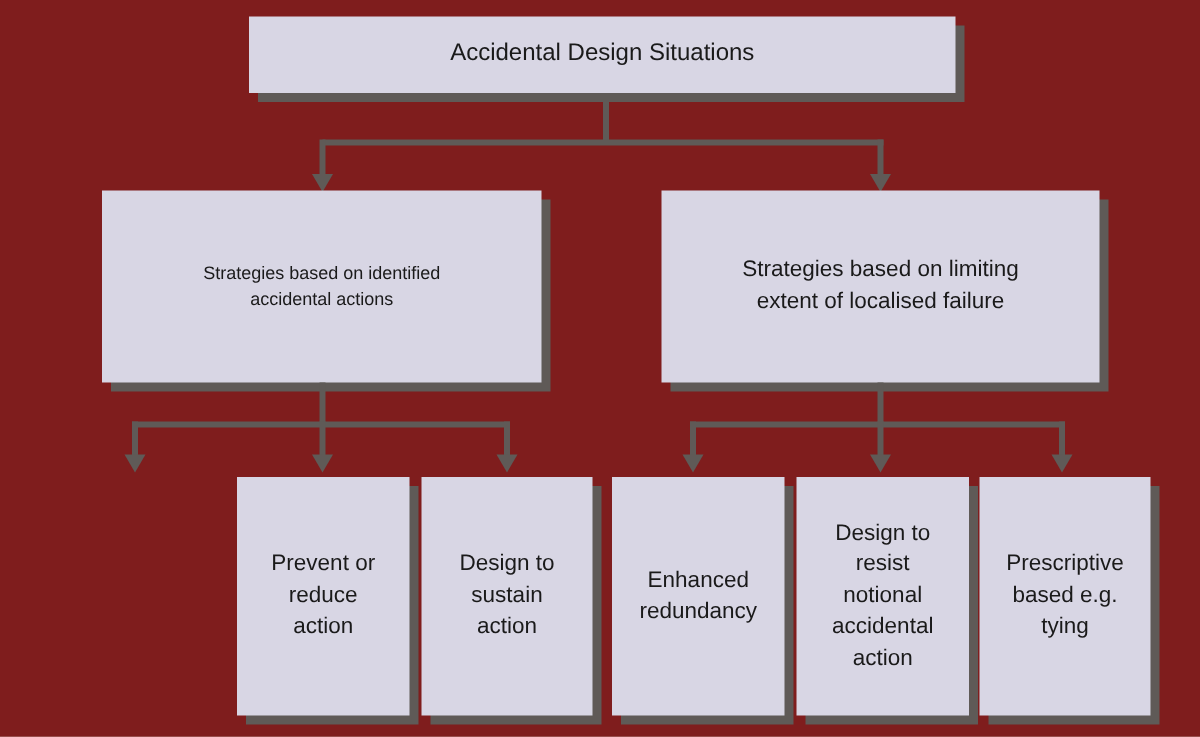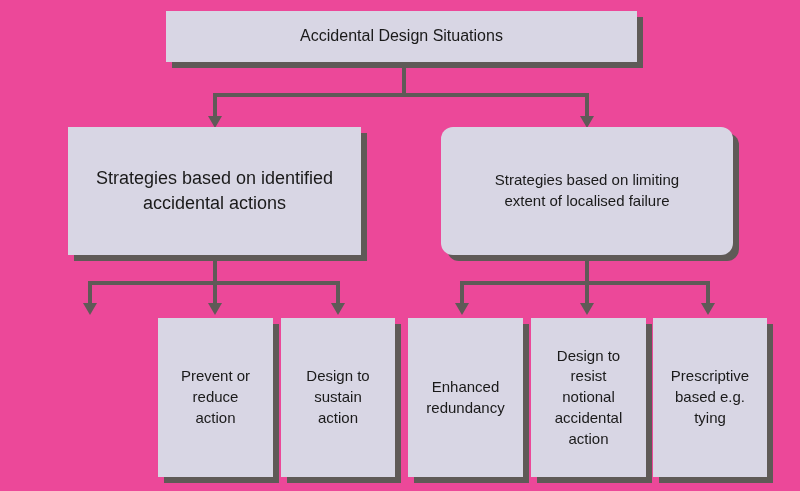--- a/index.html
+++ b/index.html
@@ -10,21 +10,21 @@
     width: 800px;
     height: 491px;
     background: #f2e9e1;
     font-family: "Liberation Sans", sans-serif;
     overflow: hidden;
   }
   #diagram {
     position: relative;
     width: 800px;
     height: 491px;
-    background: #ec4899;
+    background: #7f1d1d;
   }
   .node {
     position: absolute;
     background: #d8d6e4;
     box-shadow: 6px 6px 0 0 #5f5a57;
     box-sizing: border-box;
     display: flex;
     align-items: center;
     justify-content: center;
     text-align: center;
@@ -41,29 +41,28 @@
     top: 11px;
     width: 471px;
     height: 51px;
     font-size: 16px;
   }
   #node-left {
     left: 68px;
     top: 127px;
     width: 293px;
     height: 128px;
-    font-size: 18px;
+    font-size: 12px;
   }
   #node-right {
     left: 441px;
     top: 127px;
     width: 292px;
     height: 128px;
     font-size: 15px;
-    border-radius: 12px;
   }
   .leaf {
     top: 318px;
     height: 159px;
     font-size: 15px;
     align-items: center;
   }
   #leaf-0 { left: 32px;  width: 115px; }
   #leaf-1 { left: 158px; width: 115px; justify-content: center; }
   #leaf-2 { left: 281px; width: 114px; }

